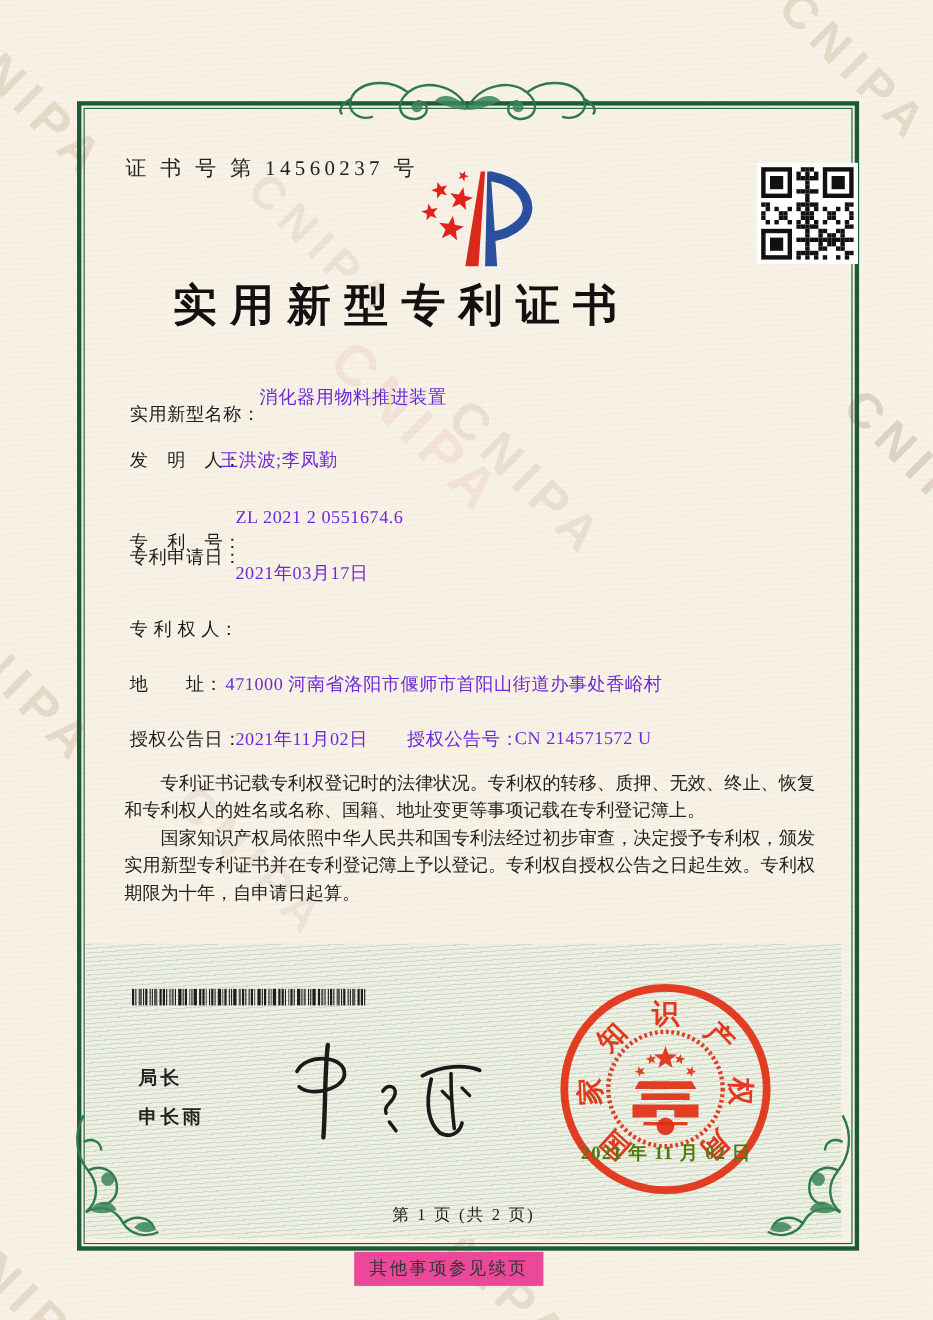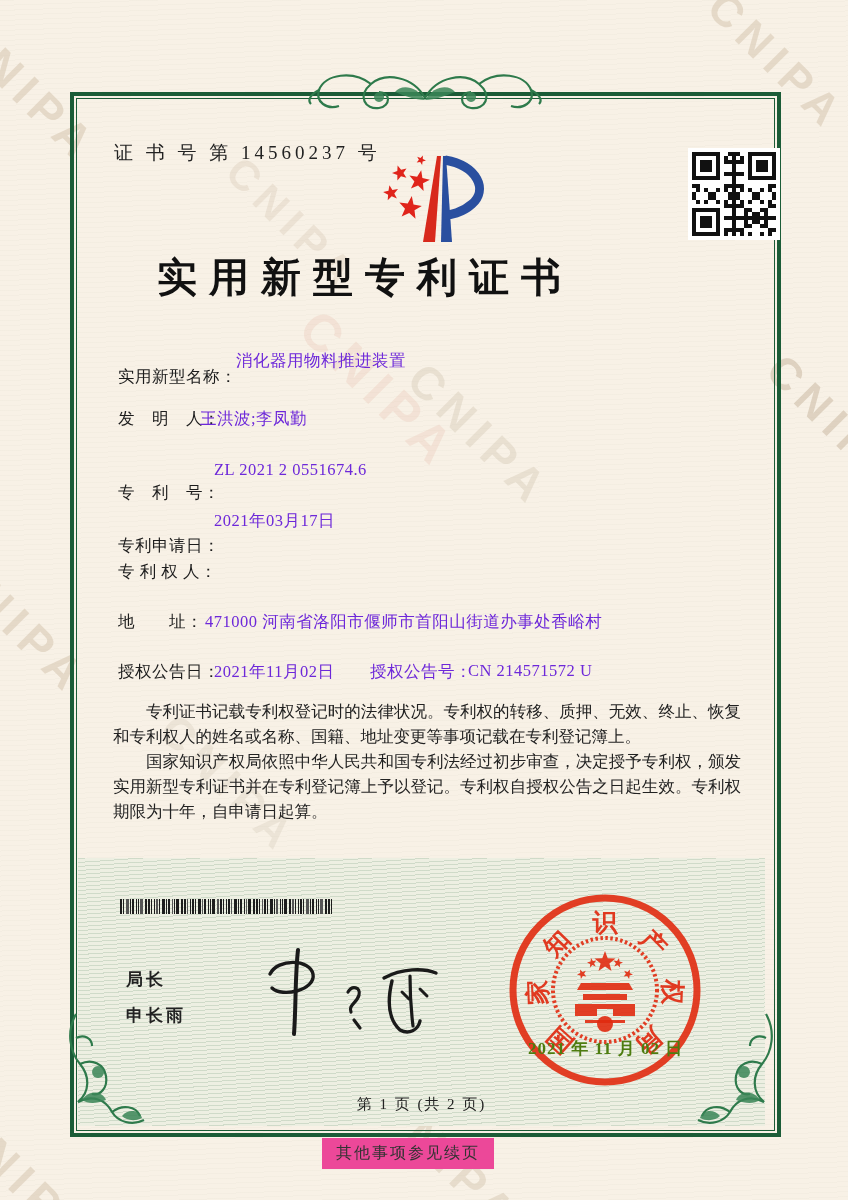--- a/index.html
+++ b/index.html
@@ -266,21 +266,21 @@
 
   <span class="f-label" style="top:350px;margin-top:16px;">实用新型名称：</span>
   <span class="f-value" style="left:236px;top:350px;">消化器用物料推进装置</span>
 
   <span class="f-label" style="top:408px;">发　明　人：</span>
   <span class="f-value" style="left:200px;top:408px;">王洪波;李凤勤</span>
 
   <span class="f-label" style="top:460px;margin-top:22px;">专　利　号：</span>
   <span class="f-value" style="left:214px;top:460px;">ZL 2021 2 0551674.6</span>
 
-  <span class="f-label" style="top:535px;font-family:Liberation Mono, monospace;">专利申请日：</span>
+  <span class="f-label" style="top:496px;font-family:Liberation Mono, monospace;">专利申请日：</span>
   <span class="f-value" style="left:214px;top:510px;">2021年03月17日</span>
 
   <span class="f-label" style="top:561px;">专 利 权 人：</span>
 
   <span class="f-label" style="top:611px;">地　　址：</span>
   <span class="f-value" style="left:205px;top:611px;">471000 河南省洛阳市偃师市首阳山街道办事处香峪村</span>
 
   <span class="f-label" style="top:661px;">授权公告日：</span>
   <span class="f-value" style="left:214px;top:661px;">2021年11月02日</span>
   <span class="f-value" style="left:370px;top:661px;">授权公告号：</span>

